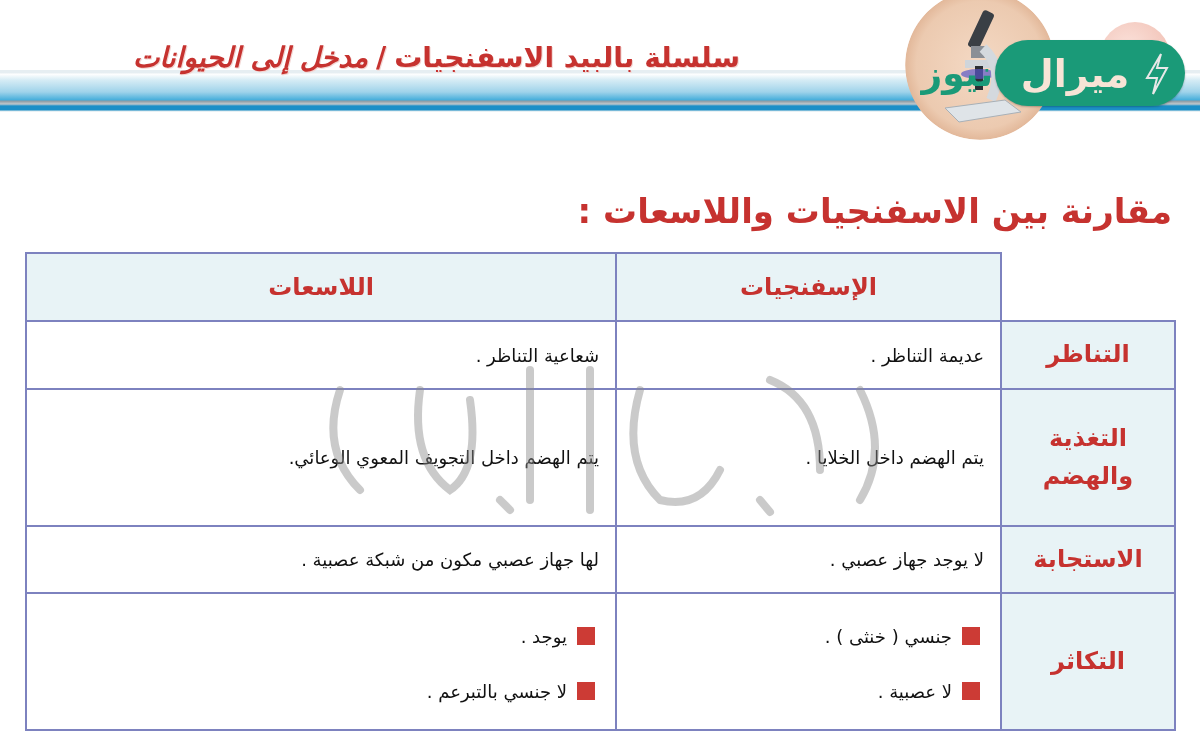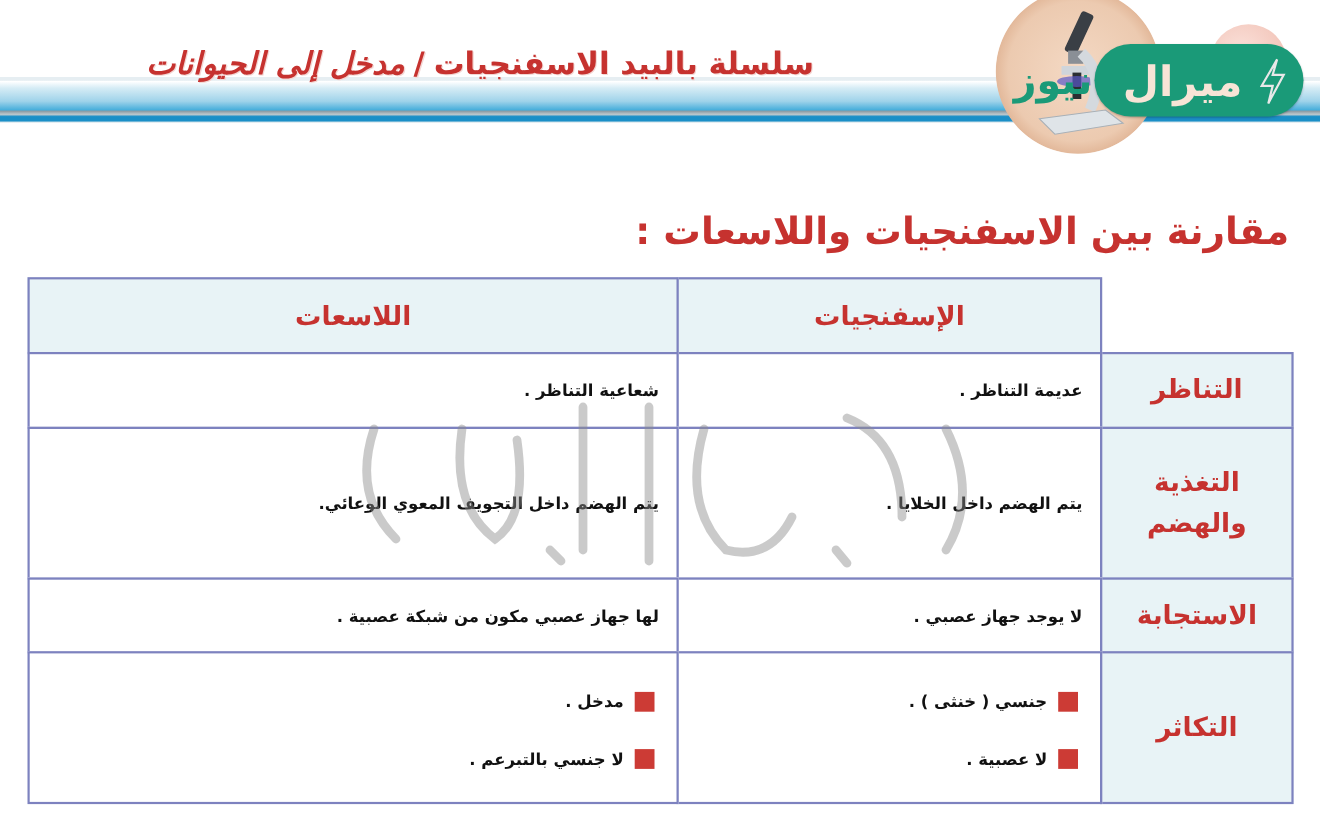--- a/index.html
+++ b/index.html
@@ -71,21 +71,21 @@
     direction: rtl;
   }
   .hdr { background: #e8f3f6; justify-content: center; }
   .lbl { background: #e8f3f6; justify-content: center; text-align: center; }
   .dat { background: #ffffff; justify-content: flex-start; padding-right: 16px; }
   .hdr-text, .lbl-text {
     font-family: "DejaVu Sans", sans-serif; font-weight: bold; font-size: 24px; color: #c6322f;
   }
   .lbl-text { line-height: 1.55; text-align: right; }
   .dat-text {
-    font-family: "DejaVu Sans", sans-serif; font-weight: bold; font-size: 15px; color: #111111;
+    font-family: "DejaVu Sans", sans-serif; font-weight: normal; font-size: 18px; color: #111111;
   }
   .bullets { display: flex; flex-direction: column; gap: 34px; align-items: flex-start; padding-top: 4px; }
   .bullet { display: flex; align-items: center; gap: 10px; }
   .sq { width: 18px; height: 18px; background: #cc3b35; flex: 0 0 auto; }
 
   
   .watermark {
     position: absolute; left: 300px; top: 360px; width: 620px; height: 160px;
     pointer-events: none; opacity: 0.45;
   }
@@ -171,21 +171,21 @@
       <div class="bullet">
         <span class="sq"></span>
         <span class="dat-text">لا عصبية .</span>
       </div>
     </div>
   </div>
   <div class="cell dat" style="left:25px; top:592px; width:592px; height:139px; padding-right:20px;">
     <div class="bullets">
       <div class="bullet">
         <span class="sq"></span>
-        <span class="dat-text">مدخل .</span>
+        <span class="dat-text">يوجد .</span>
       </div>
       <div class="bullet">
         <span class="sq"></span>
         <span class="dat-text">لا جنسي بالتبرعم .</span>
       </div>
     </div>
   </div>
 </div>
 
 <svg class="watermark" viewBox="0 0 620 160">

